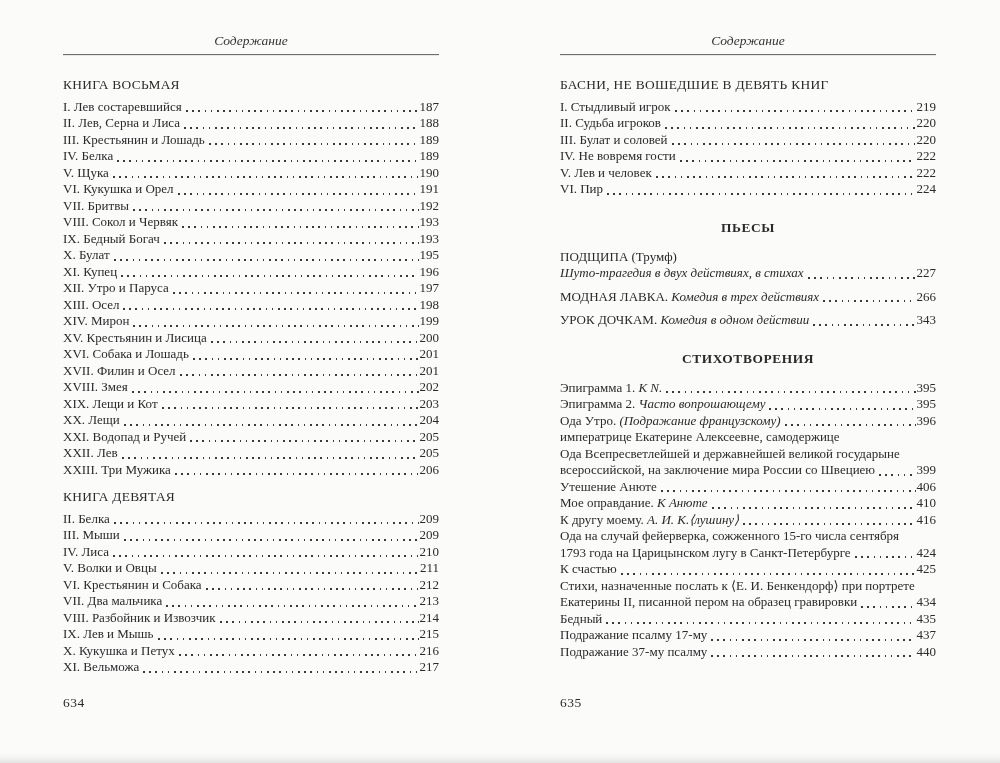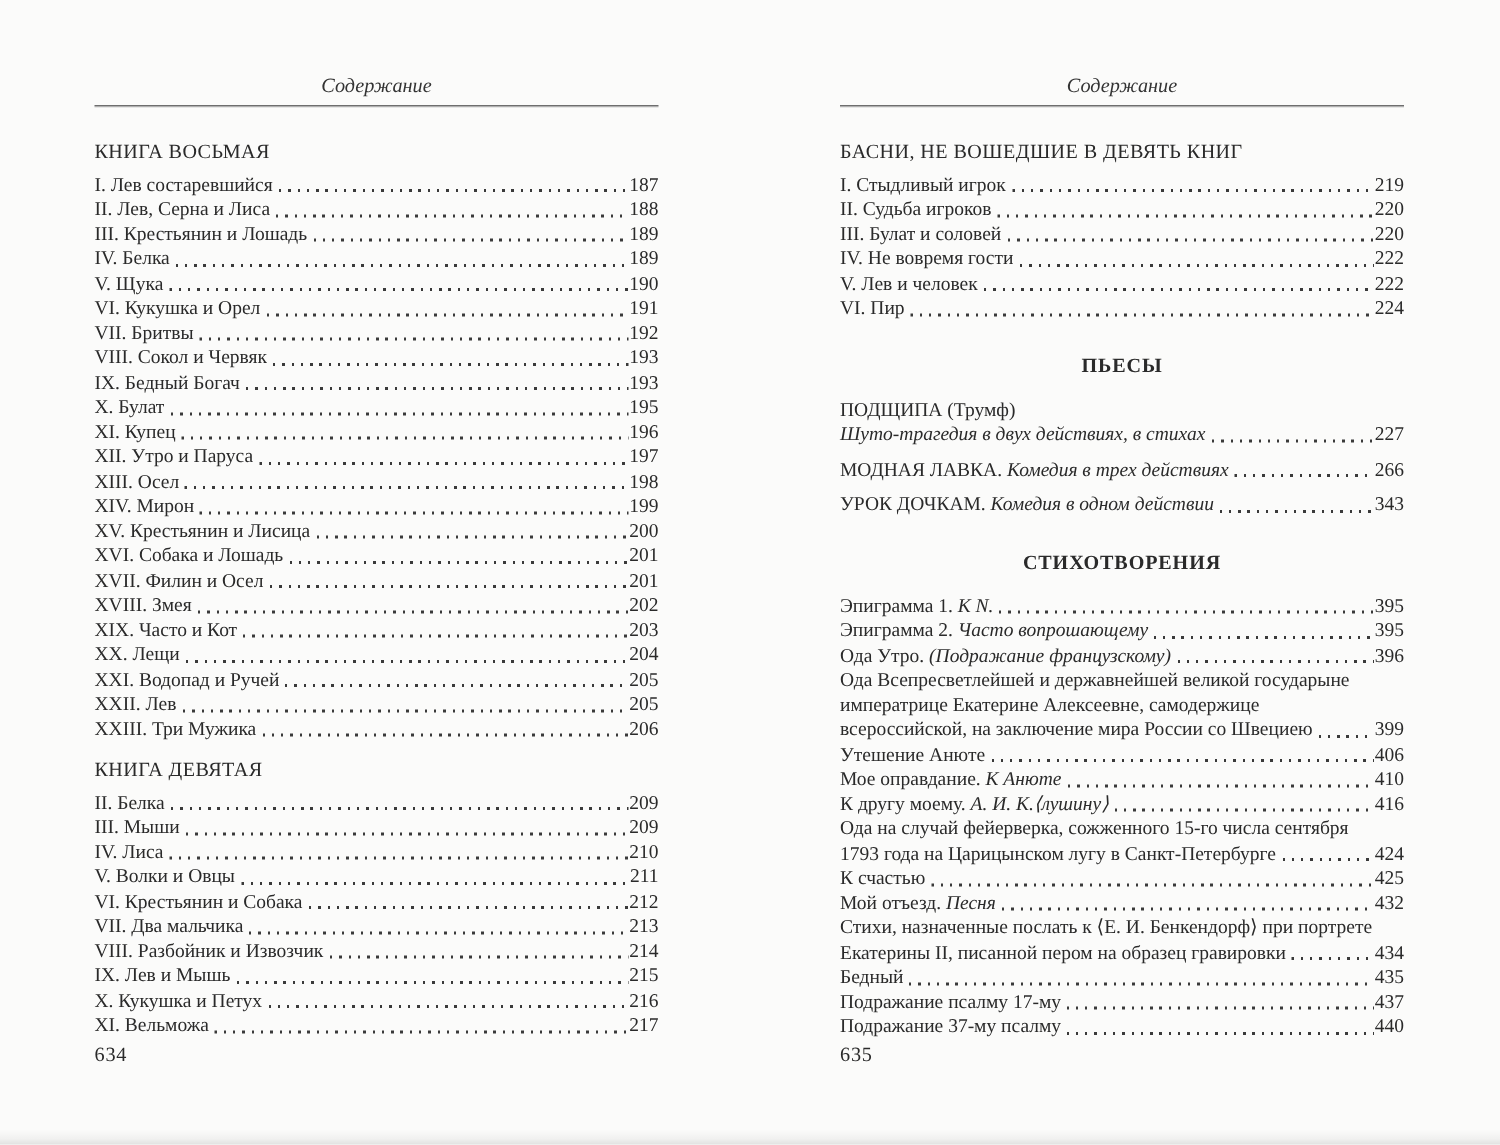--- a/index.html
+++ b/index.html
@@ -11,21 +11,20 @@
   }
   .page{
     position:absolute;top:33px;width:376px;height:678px;
     display:flex;flex-direction:column;
   }
   #page-left{left:63px;}
   #page-right{left:560px;}
   .running-header{
     text-align:center;font-style:italic;font-size:13.5px;line-height:16px;
     color:#333;
-    margin-top:16px;
   }
   .header-rule{height:1px;background:#6e6e6e;margin-top:5px;box-shadow:0 1px 0 rgba(0,0,0,0.08);}
   .blocks{margin-top:22px;}
   .heading{
     font-size:13.4px;line-height:16.5px;margin:0 0 5px;letter-spacing:0.3px;
   }
   .heading:not(:first-child){margin-top:11px;}
   .cheading{
     font-size:13.4px;font-weight:bold;text-align:center;
     letter-spacing:0.6px;margin:22px 0 13px;
@@ -178,21 +177,21 @@
         </div>
         <div class="entry">
           <div class="line">
             <span class="t"><span>XVIII. Змея</span></span>
             <span class="dots"></span>
             <span class="pg">202</span>
           </div>
         </div>
         <div class="entry">
           <div class="line">
-            <span class="t"><span>XIX. Часто и Кот</span></span>
+            <span class="t"><span>XIX. Лещи и Кот</span></span>
             <span class="dots"></span>
             <span class="pg">203</span>
           </div>
         </div>
         <div class="entry">
           <div class="line">
             <span class="t"><span>XX. Лещи</span></span>
             <span class="dots"></span>
             <span class="pg">204</span>
           </div>
@@ -384,26 +383,26 @@
         </div>
         <div class="entry">
           <div class="line">
             <span class="t"><span>Ода Утро. </span><span class="it">(Подражание французскому)</span></span>
             <span class="dots"></span>
             <span class="pg">396</span>
           </div>
         </div>
         <div class="entry">
           <div class="line">
+            <span class="t"><span>императрице Екатерине Алексеевне, самодержице</span></span>
+          </div>
+          <div class="line">
             <span class="t"><span>Ода Всепресветлейшей и державнейшей великой государыне</span></span>
           </div>
           <div class="line">
-            <span class="t"><span>императрице Екатерине Алексеевне, самодержице</span></span>
-          </div>
-          <div class="line">
             <span class="t"><span>всероссийской, на заключение мира России со Швециею</span></span>
             <span class="dots"></span>
             <span class="pg">399</span>
           </div>
         </div>
         <div class="entry">
           <div class="line">
             <span class="t"><span>Утешение Анюте</span></span>
             <span class="dots"></span>
             <span class="pg">406</span>
@@ -431,27 +430,20 @@
             <span class="t"><span>1793 года на Царицынском лугу в Санкт-Петербурге</span></span>
             <span class="dots"></span>
             <span class="pg">424</span>
           </div>
         </div>
         <div class="entry">
           <div class="line">
             <span class="t"><span>К счастью</span></span>
             <span class="dots"></span>
             <span class="pg">425</span>
-          </div>
-        </div>
-        <div class="entry">
-          <div class="line">
-            <span class="t"><span>Мой отъезд. </span><span class="it">Песня</span></span>
-            <span class="dots"></span>
-            <span class="pg">432</span>
           </div>
         </div>
         <div class="entry">
           <div class="line">
             <span class="t"><span>Стихи, назначенные послать к ⟨Е. И. Бенкендорф⟩ при портрете</span></span>
           </div>
           <div class="line">
             <span class="t"><span>Екатерины II, писанной пером на образец гравировки</span></span>
             <span class="dots"></span>
             <span class="pg">434</span>

